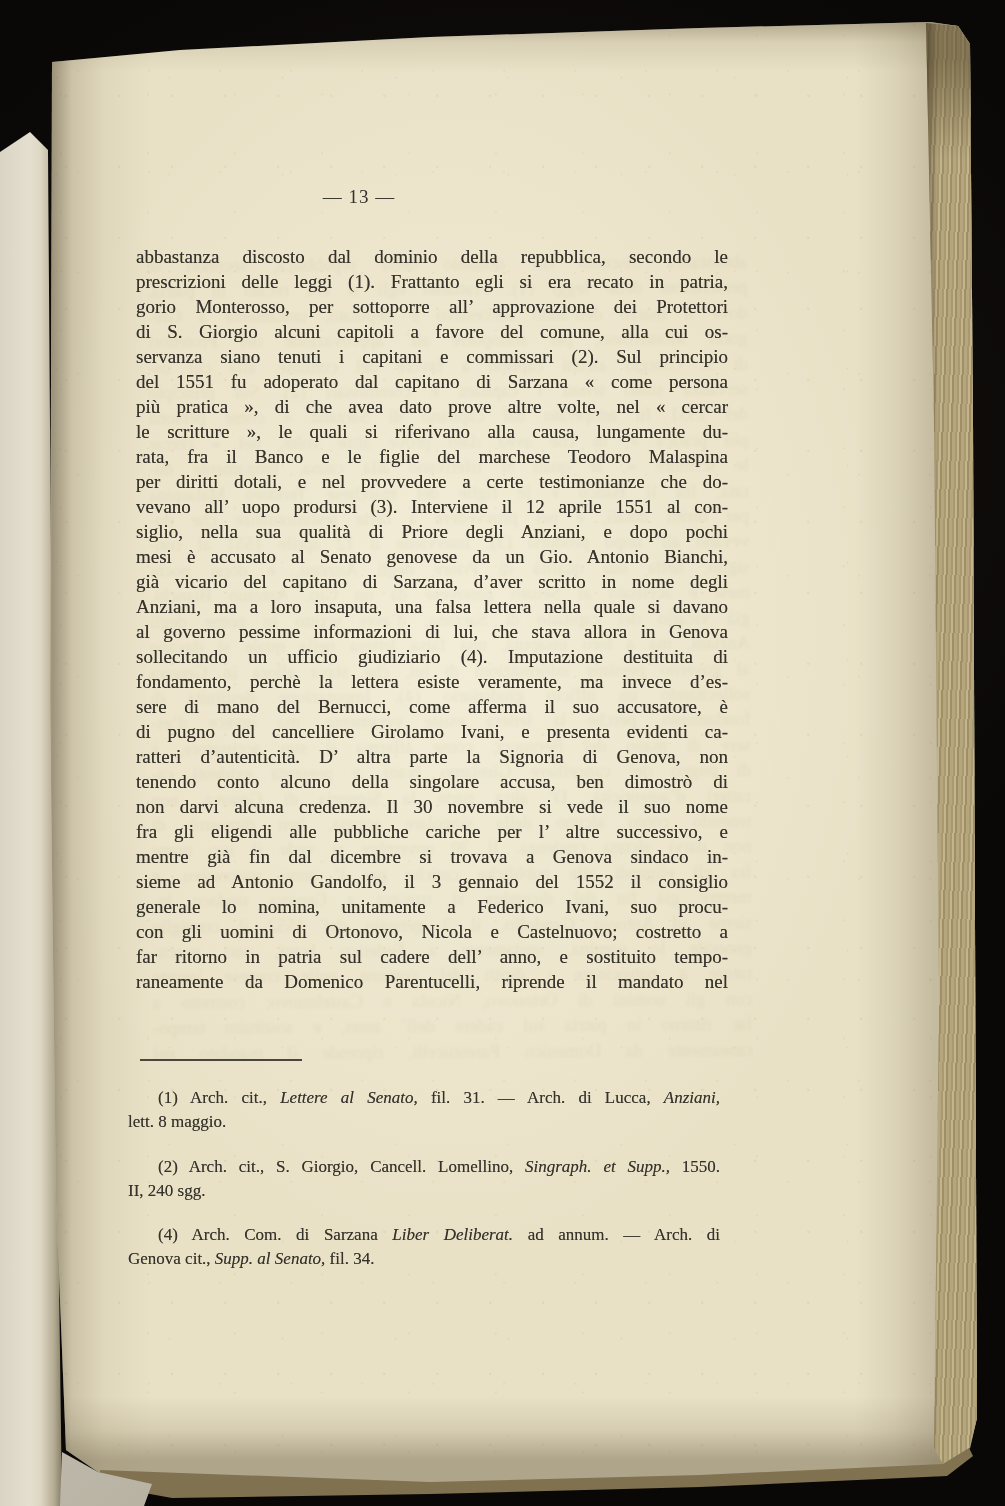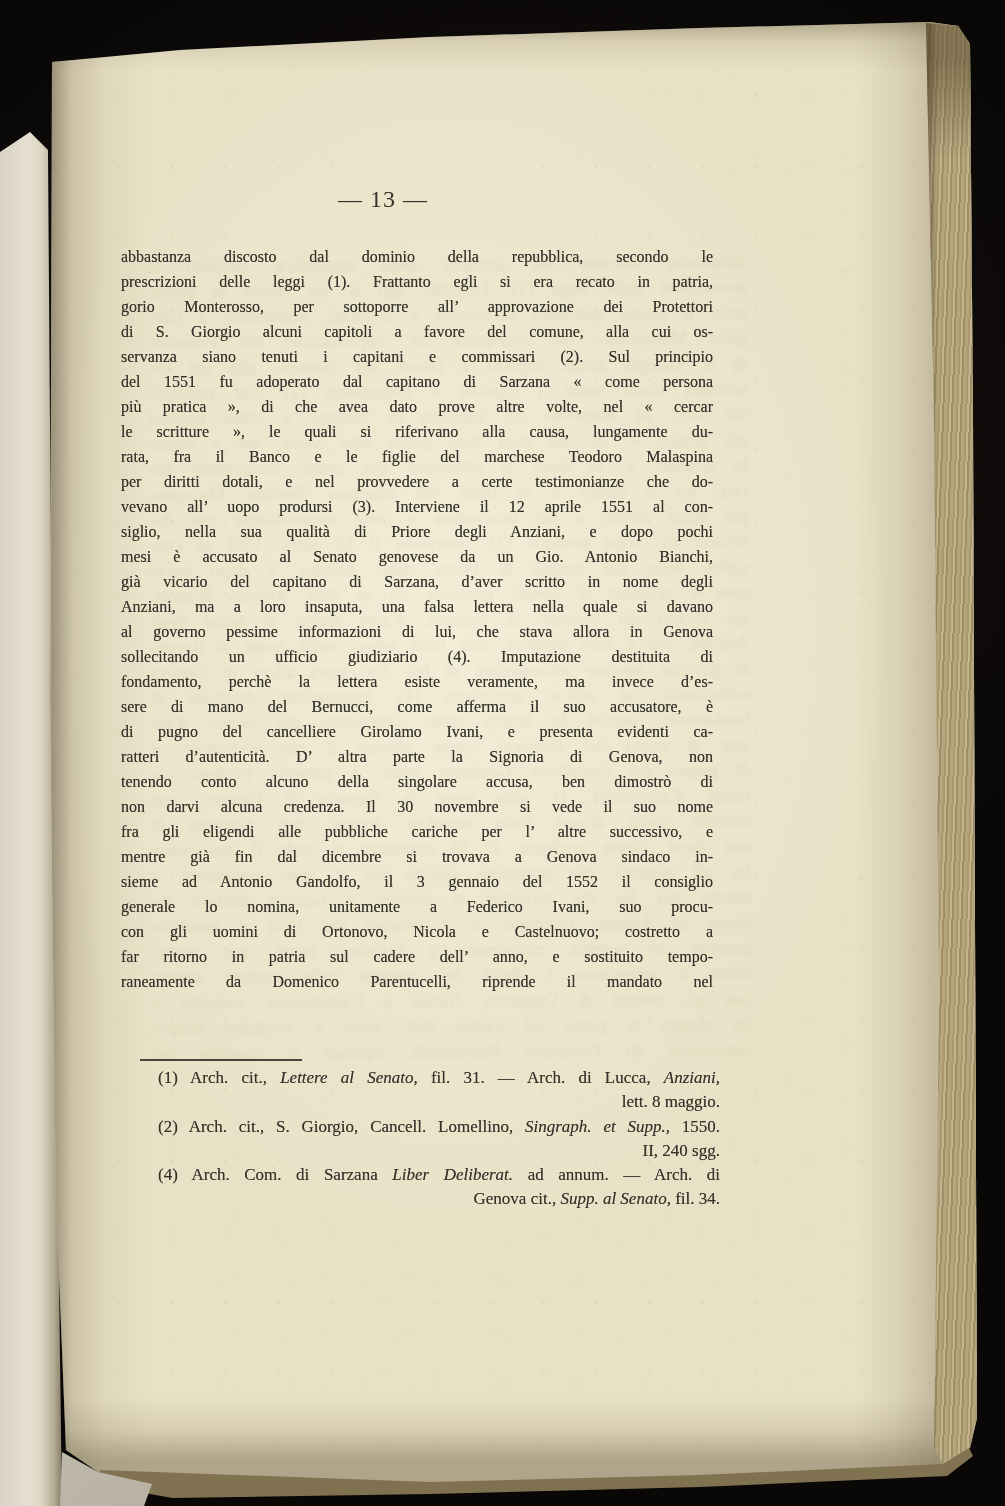--- a/index.html
+++ b/index.html
@@ -58,28 +58,28 @@
     background: linear-gradient(180deg, #b6a77e 0%, #9c8d66 60%, #7f714f 100%);
   }
   .under-corner {
     left:0; top:0; width:1005px; height:1506px;
     clip-path: polygon(62px 1452px, 98px 1472px, 152px 1484px, 144px 1506px, 60px 1506px);
     background: linear-gradient(135deg, #d2cec1 0%, #c1bcae 55%, #9a957f 100%);
   }
 
   
   .page-number {
-    left:144px; top:186px; width:478px;
+    left:120px; top:186px; width:478px;
     text-align:center;
-    font-size:24px; color:var(--ink,#35322b);
+    font-size:19px; color:var(--ink,#35322b);
     letter-spacing:1px;
   }
   .body-text {
-    left:121px; top:244px; width:592px;
-    font-size:16px; line-height:25px;
+    left:136px; top:244px; width:592px;
+    font-size:19px; line-height:25px;
     color:var(--ink,#35322b);
     text-shadow:0 0 0.5px rgba(53,50,43,0.6);
   }
   .bline { text-align:justify; text-align-last:justify; }
 
   .bleed {
     left:150px; top:252px; width:600px;
     font-size:18.5px; line-height:25.4px;
     color:#6f7a55;
     transform:scaleX(-1) rotate(0.4deg);
@@ -91,23 +91,23 @@
   .footnote-rule {
     left:140px; top:1059px; width:162px; height:2px;
     background:#4a463c;
   }
   .footnotes {
     left:128px; top:1066px; width:592px;
     font-size:17px; line-height:24.3px;
     color:var(--ink,#35322b);
     text-shadow:0 0 0.5px rgba(53,50,43,0.55);
   }
-  .fline { text-align:right; }
+  .fline { text-align:left; }
   .fline.just { text-align:justify; text-align-last:justify; }
-  .fline.ind { padding-left:30px; }
+  .fline.ind { padding-left:30px;margin-top:20px; }
   .it { font-style:italic; }
   .sc { font-variant:small-caps; letter-spacing:0.5px; }
 </style>
 </head>
 <body>
 
 <div class="abs left-page"></div>
 
 <div class="abs page-clip page-base"></div>
 

